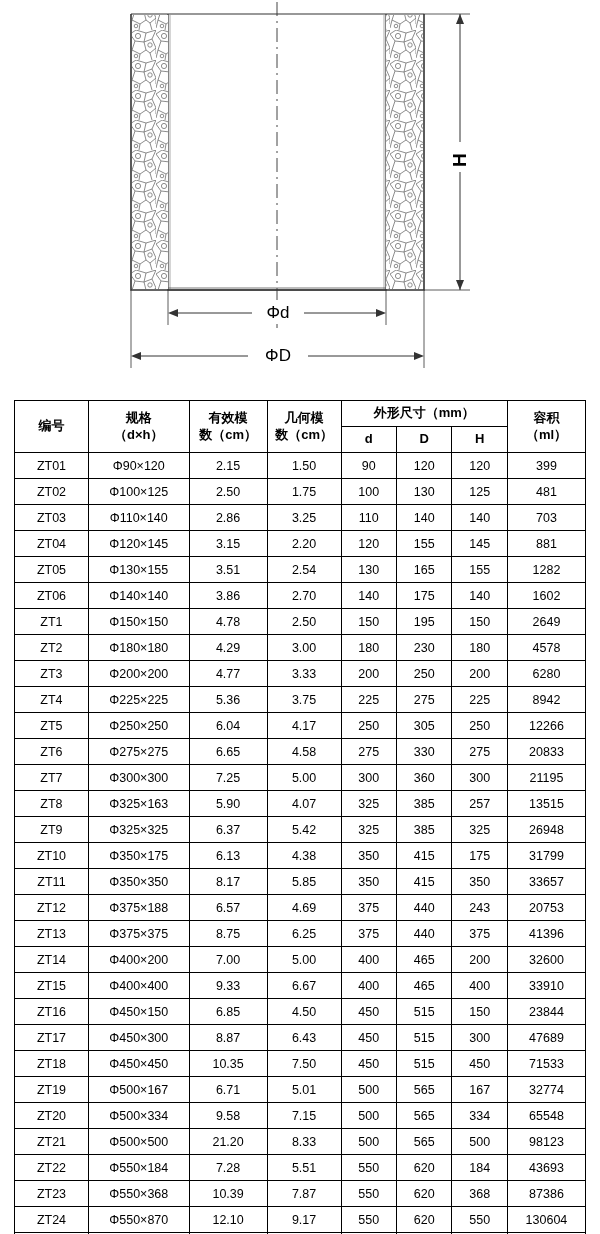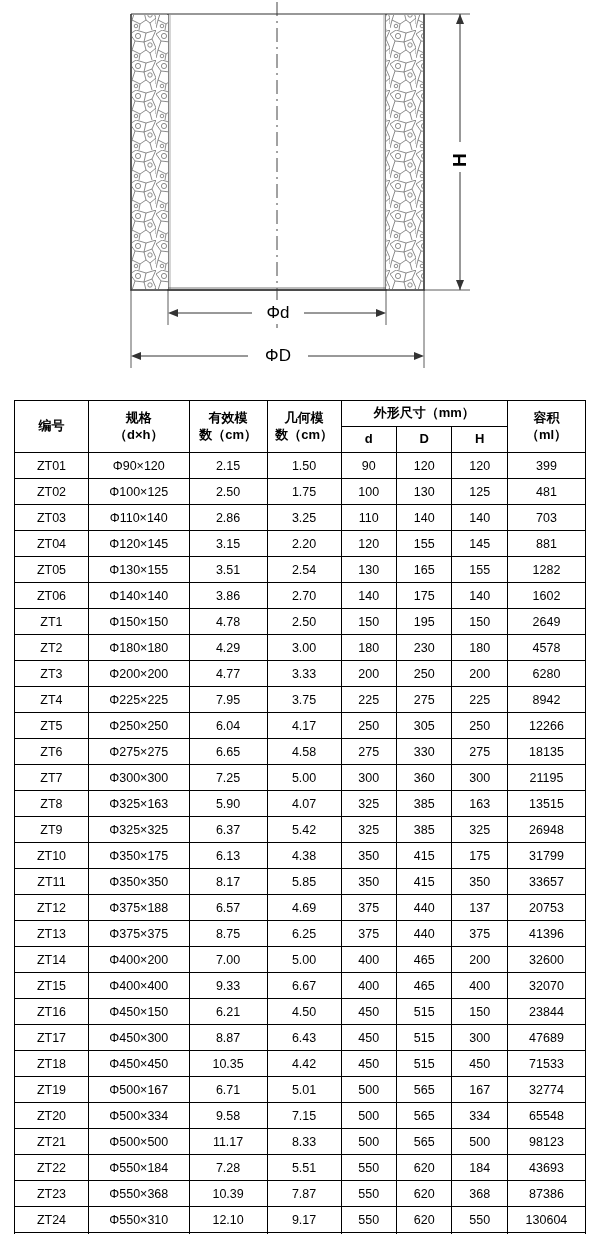--- a/index.html
+++ b/index.html
@@ -257,21 +257,21 @@
           <td>4.77</td>
           <td>3.33</td>
           <td>200</td>
           <td>250</td>
           <td>200</td>
           <td>6280</td>
         </tr>
         <tr>
           <td>ZT4</td>
           <td>Φ225×225</td>
-          <td>7.95</td>
+          <td>5.36</td>
           <td>3.75</td>
           <td>225</td>
           <td>275</td>
           <td>225</td>
           <td>8942</td>
         </tr>
         <tr>
           <td>ZT5</td>
           <td>Φ250×250</td>
           <td>6.04</td>
@@ -282,40 +282,40 @@
           <td>12266</td>
         </tr>
         <tr>
           <td>ZT6</td>
           <td>Φ275×275</td>
           <td>6.65</td>
           <td>4.58</td>
           <td>275</td>
           <td>330</td>
           <td>275</td>
-          <td>18135</td>
+          <td>20833</td>
         </tr>
         <tr>
           <td>ZT7</td>
           <td>Φ300×300</td>
           <td>7.25</td>
           <td>5.00</td>
           <td>300</td>
           <td>360</td>
           <td>300</td>
           <td>21195</td>
         </tr>
         <tr>
           <td>ZT8</td>
           <td>Φ325×163</td>
           <td>5.90</td>
           <td>4.07</td>
           <td>325</td>
           <td>385</td>
-          <td>163</td>
+          <td>257</td>
           <td>13515</td>
         </tr>
         <tr>
           <td>ZT9</td>
           <td>Φ325×325</td>
           <td>6.37</td>
           <td>5.42</td>
           <td>325</td>
           <td>385</td>
           <td>325</td>
@@ -341,21 +341,21 @@
           <td>350</td>
           <td>33657</td>
         </tr>
         <tr>
           <td>ZT12</td>
           <td>Φ375×188</td>
           <td>6.57</td>
           <td>4.69</td>
           <td>375</td>
           <td>440</td>
-          <td>137</td>
+          <td>243</td>
           <td>20753</td>
         </tr>
         <tr>
           <td>ZT13</td>
           <td>Φ375×375</td>
           <td>8.75</td>
           <td>6.25</td>
           <td>375</td>
           <td>440</td>
           <td>375</td>
@@ -372,47 +372,47 @@
           <td>32600</td>
         </tr>
         <tr>
           <td>ZT15</td>
           <td>Φ400×400</td>
           <td>9.33</td>
           <td>6.67</td>
           <td>400</td>
           <td>465</td>
           <td>400</td>
-          <td>32070</td>
+          <td>33910</td>
         </tr>
         <tr>
           <td>ZT16</td>
           <td>Φ450×150</td>
-          <td>6.21</td>
+          <td>6.85</td>
           <td>4.50</td>
           <td>450</td>
           <td>515</td>
           <td>150</td>
           <td>23844</td>
         </tr>
         <tr>
           <td>ZT17</td>
           <td>Φ450×300</td>
           <td>8.87</td>
           <td>6.43</td>
           <td>450</td>
           <td>515</td>
           <td>300</td>
           <td>47689</td>
         </tr>
         <tr>
           <td>ZT18</td>
           <td>Φ450×450</td>
           <td>10.35</td>
-          <td>4.42</td>
+          <td>7.50</td>
           <td>450</td>
           <td>515</td>
           <td>450</td>
           <td>71533</td>
         </tr>
         <tr>
           <td>ZT19</td>
           <td>Φ500×167</td>
           <td>6.71</td>
           <td>5.01</td>
@@ -427,21 +427,21 @@
           <td>9.58</td>
           <td>7.15</td>
           <td>500</td>
           <td>565</td>
           <td>334</td>
           <td>65548</td>
         </tr>
         <tr>
           <td>ZT21</td>
           <td>Φ500×500</td>
-          <td>11.17</td>
+          <td>21.20</td>
           <td>8.33</td>
           <td>500</td>
           <td>565</td>
           <td>500</td>
           <td>98123</td>
         </tr>
         <tr>
           <td>ZT22</td>
           <td>Φ550×184</td>
           <td>7.28</td>
@@ -456,21 +456,21 @@
           <td>Φ550×368</td>
           <td>10.39</td>
           <td>7.87</td>
           <td>550</td>
           <td>620</td>
           <td>368</td>
           <td>87386</td>
         </tr>
         <tr>
           <td>ZT24</td>
-          <td>Φ550×310</td>
+          <td>Φ550×870</td>
           <td>12.10</td>
           <td>9.17</td>
           <td>550</td>
           <td>620</td>
           <td>550</td>
           <td>130604</td>
         </tr>
         <tr>
           <td>ZT25</td>
           <td>Φ600×200</td>

